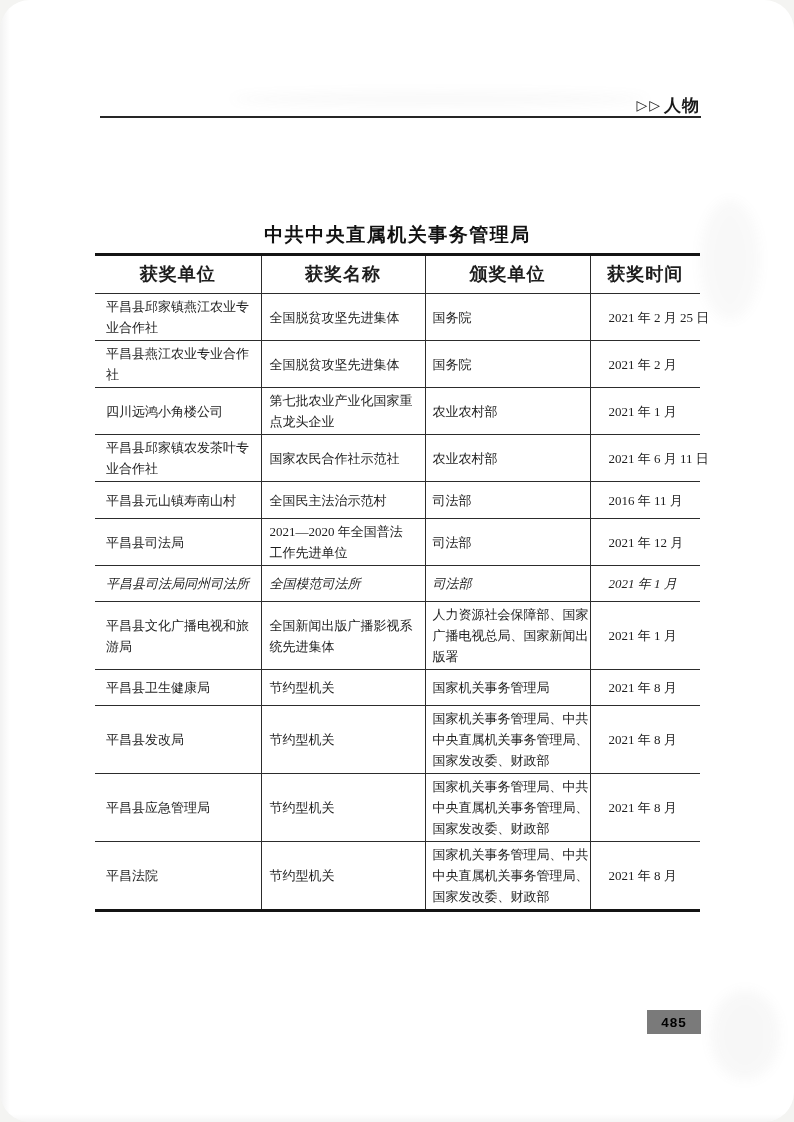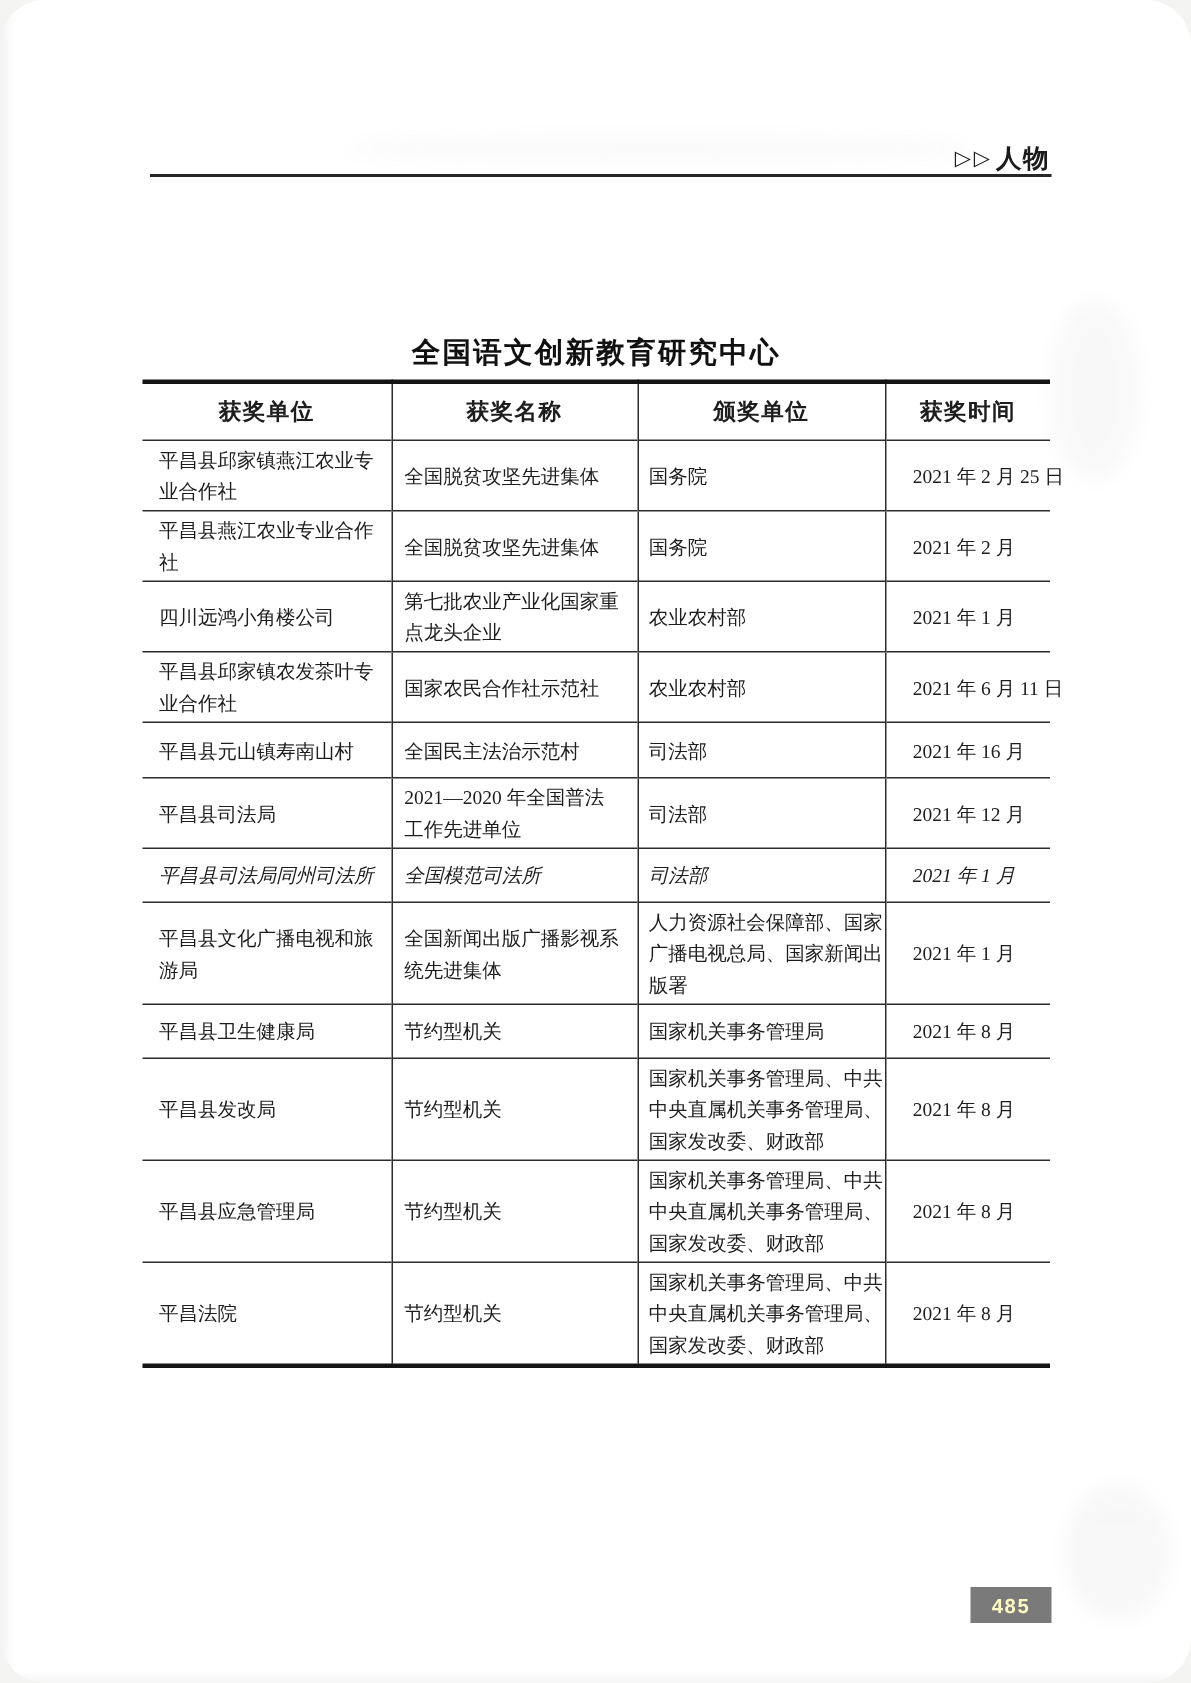--- a/index.html
+++ b/index.html
@@ -51,58 +51,58 @@
   table.awards{
     position:absolute;left:95px;top:253px;width:605px;
     border-collapse:collapse;table-layout:fixed;
     border-top:3px solid #141414;
     border-bottom:3px solid #141414;
     font-size:13px;line-height:21px;color:#1d1d1d;
   }
   col.c1{width:166px;} col.c2{width:164px;} col.c3{width:165px;} col.c4{width:110px;}
   table.awards th{
     font-family:"Liberation Sans","DejaVu Sans",sans-serif;
-    font-weight:bold;font-size:15px;text-align:center;
+    font-weight:bold;font-size:18px;text-align:center;
     height:35px;letter-spacing:1px;
   }
   table.awards td{
     border-top:1px solid #2c2c2c;
     vertical-align:middle;text-align:left;
   }
   table.awards th + th, table.awards td + td{border-left:1px solid #2c2c2c;}
   table.awards td:nth-child(1){padding:2px 8px 2px 11px;}
   table.awards td:nth-child(2){padding:2px 10px 2px 8px;}
   table.awards td:nth-child(3){padding:2px 1px 2px 7px;}
   table.awards td:nth-child(4){padding:2px 0 2px 18px;white-space:nowrap;}
 
   
   .page-badge{
     position:absolute;left:647px;top:1010px;width:54px;height:24px;
-    background:#7a7a7a;color:#fef9c3;
+    background:#7a7a7a;color:#000000;
     font-family:"Liberation Sans","DejaVu Sans",sans-serif;
     font-weight:bold;font-size:13.5px;letter-spacing:1px;
-    display:flex;align-items:center;justify-content:center;margin-top:48px;
+    display:flex;align-items:center;justify-content:center;
   }
 </style>
 </head>
 <body>
 
 <div class="sheet">
   <div class="smudge s1"></div>
   <div class="smudge s2"></div>
   <div class="smudge s3"></div>
   <div class="edge-left"></div>
   <div class="edge-bottom"></div>
 
   <div class="running-header">
     <span class="marker">▷▷</span><span>人物</span>
   </div>
   <div class="header-rule"></div>
 
-  <h1 class="table-title">全国语文创新教育研究中心</h1>
+  <h1 class="table-title">中共中央直属机关事务管理局</h1>
 
   <table class="awards">
     <colgroup>
       <col class="c1">
         <col class="c2">
         <col class="c3">
         <col class="c4">
     </colgroup>
     <thead>
       <tr id="awards-head-row">
@@ -134,21 +134,21 @@
         <tr style="height: 42px;">
           <td>平昌县邱家镇农发茶叶专业合作社</td>
           <td>国家农民合作社示范社</td>
           <td>农业农村部</td>
           <td>2021 年 6 月 11 日</td>
         </tr>
         <tr style="height: 37px;">
           <td>平昌县元山镇寿南山村</td>
           <td>全国民主法治示范村</td>
           <td>司法部</td>
-          <td>2021 年 16 月</td>
+          <td>2016 年 11 月</td>
         </tr>
         <tr style="height: 45px;">
           <td>平昌县司法局</td>
           <td>2021—2020 年全国普法工作先进单位</td>
           <td>司法部</td>
           <td>2021 年 12 月</td>
         </tr>
         <tr style="height: 36px; font-style: italic;">
           <td>平昌县司法局同州司法所</td>
           <td>全国模范司法所</td>

